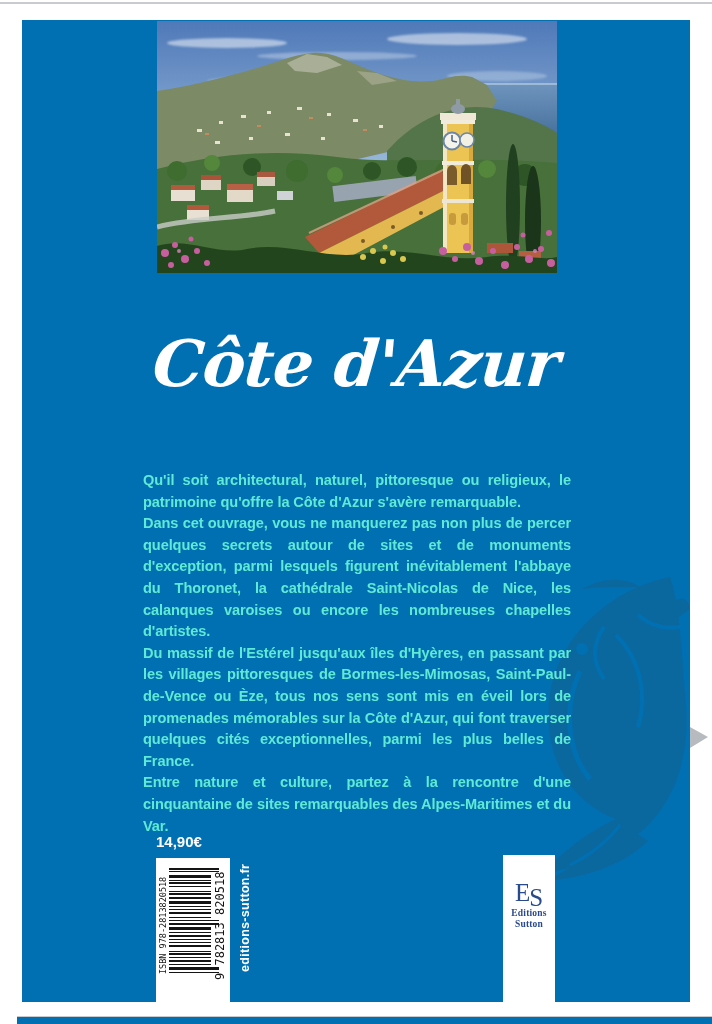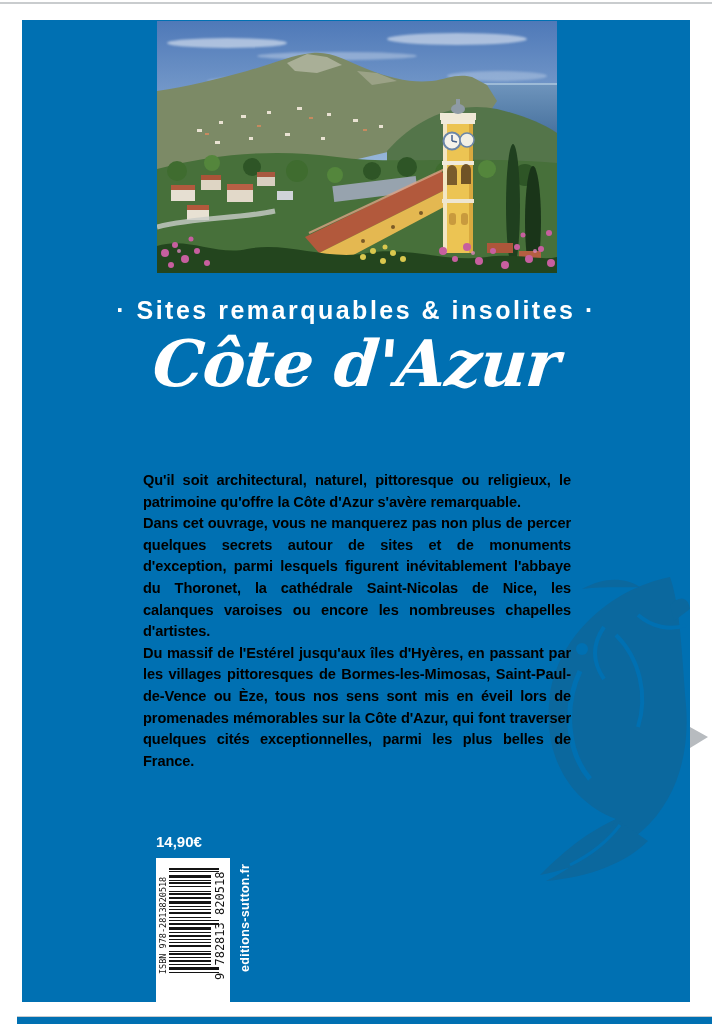--- a/index.html
+++ b/index.html
@@ -6,21 +6,21 @@
   .page{position:relative;width:712px;height:1024px;background:#ffffff;overflow:hidden;
         font-family:"Liberation Sans",sans-serif;}
   .top-edge{position:absolute;left:0;top:2px;width:712px;height:2px;background:#c9ccce;}
   .cover{position:absolute;left:22px;top:20px;width:668px;height:982px;background:#0070b2;overflow:hidden;}
   .photo{position:absolute;left:135px;top:1px;width:400px;height:252px;display:block;}
   .subtitle{position:absolute;left:0;top:276px;width:668px;text-align:center;color:#ffffff;
             font-size:25px;font-weight:700;letter-spacing:2.5px;white-space:nowrap;}
   .title{position:absolute;left:0;top:306px;width:668px;text-align:center;color:#ffffff;
          font-family:"DejaVu Serif",serif;font-style:italic;font-weight:700;font-size:64px;
          letter-spacing:-1px;transform:skewX(-5deg);line-height:1.2;}
-  .body-text{position:absolute;left:121px;top:450px;width:428px;color:#000000;
+  .body-text{position:absolute;left:121px;top:450px;width:428px;color:#5eead4;
              font-size:14.6px;line-height:21.6px;font-weight:700;text-align:justify;letter-spacing:-0.1px;}
   .body-text p{margin:0;}
   .fish{position:absolute;left:498px;top:555px;width:170px;height:310px;}
   .price{position:absolute;left:134px;top:813px;width:74px;text-align:left;color:#ffffff;
          font-size:15px;font-weight:700;}
   .website{position:absolute;left:216px;top:836px;height:116px;width:18px;color:#ffffff;
            writing-mode:vertical-rl;transform:rotate(180deg);font-size:12.5px;font-weight:700;
            letter-spacing:0.3px;}
   .barcode-box{position:absolute;left:156px;top:858px;width:74px;height:166px;background:#ffffff;}
   .isbn-vert{position:absolute;left:2px;top:8px;height:108px;width:11px;color:#141414;
@@ -207,27 +207,27 @@
       <g fill="none" stroke="#0070b2">
         <path d="M60,96 C44,130 46,176 70,204" stroke-width="5"></path>
         <path d="M96,60 C120,84 128,120 118,152" stroke-width="4"></path>
         <path d="M84,52 Q66,78 84,104" stroke-width="4"></path>
         <path d="M118,40 C132,52 150,56 166,50" stroke-width="4"></path>
         <path d="M100,250 C88,266 70,280 50,290" stroke-width="3"></path>
       </g>
       <circle cx="62" cy="74" r="6" fill="#0070b2"></circle>
     </svg>
 
-    <div class="subtitle">· Sites remarquables &amp; insolites ·</div>
     <div class="title">Côte d'Azur</div>
 
     <div class="body-text">
       <p>Qu'il soit architectural, naturel, pittoresque ou religieux, le patrimoine qu'offre la Côte d'Azur s'avère remarquable.</p>
       <p>Dans cet ouvrage, vous ne manquerez pas non plus de percer quelques secrets autour de sites et de monuments d'exception, parmi lesquels figurent inévitablement l'abbaye du Thoronet, la cathédrale Saint-Nicolas de Nice, les calanques varoises ou encore les nombreuses chapelles d'artistes.</p>
       <p>Du massif de l'Estérel jusqu'aux îles d'Hyères, en passant par les villages pittoresques de Bormes-les-Mimosas, Saint-Paul-de-Vence ou Èze, tous nos sens sont mis en éveil lors de promenades mémorables sur la Côte d'Azur, qui font traverser quelques cités exceptionnelles, parmi les plus belles de France.</p>
+      <p>Entre nature et culture, partez à la rencontre d'une cinquantaine de sites remarquables des Alpes-Maritimes et du Var.</p>
     </div>
 
     <div class="price">14,90€</div>
     <div class="website">editions-sutton.fr</div>
   </div>
 
   <div class="barcode-box">
     <div class="isbn-vert">ISBN 978-2813820518</div>
     <div class="bars" id="bars">
         <div style="top: 0px; height: 1.9px; width: 50px;"></div>
@@ -256,16 +256,25 @@
         <div style="top: 85.1px; height: 1.9px; width: 42px;"></div>
         <div style="top: 88.6px; height: 1px; width: 42px;"></div>
         <div style="top: 92px; height: 1.9px; width: 42px;"></div>
         <div style="top: 95.5px; height: 1px; width: 42px;"></div>
         <div style="top: 98.9px; height: 3px; width: 50px;"></div>
         <div style="top: 103.5px; height: 1px; width: 50px;"></div>
       </div>
     <div class="digits-vert">9 782813 820518</div>
   </div>
 
+  <div class="es-strip">
+    <div class="monogram">
+      <span>E</span><span class="mono-s">S</span>
+    </div>
+    <div class="pub-name">
+      <div>Editions</div>
+      <div>Sutton</div>
+    </div>
+  </div>
 
   <div class="fin-tip"></div>
   <div class="bottom-strip"></div>
 </div>
 
 </body></html>

